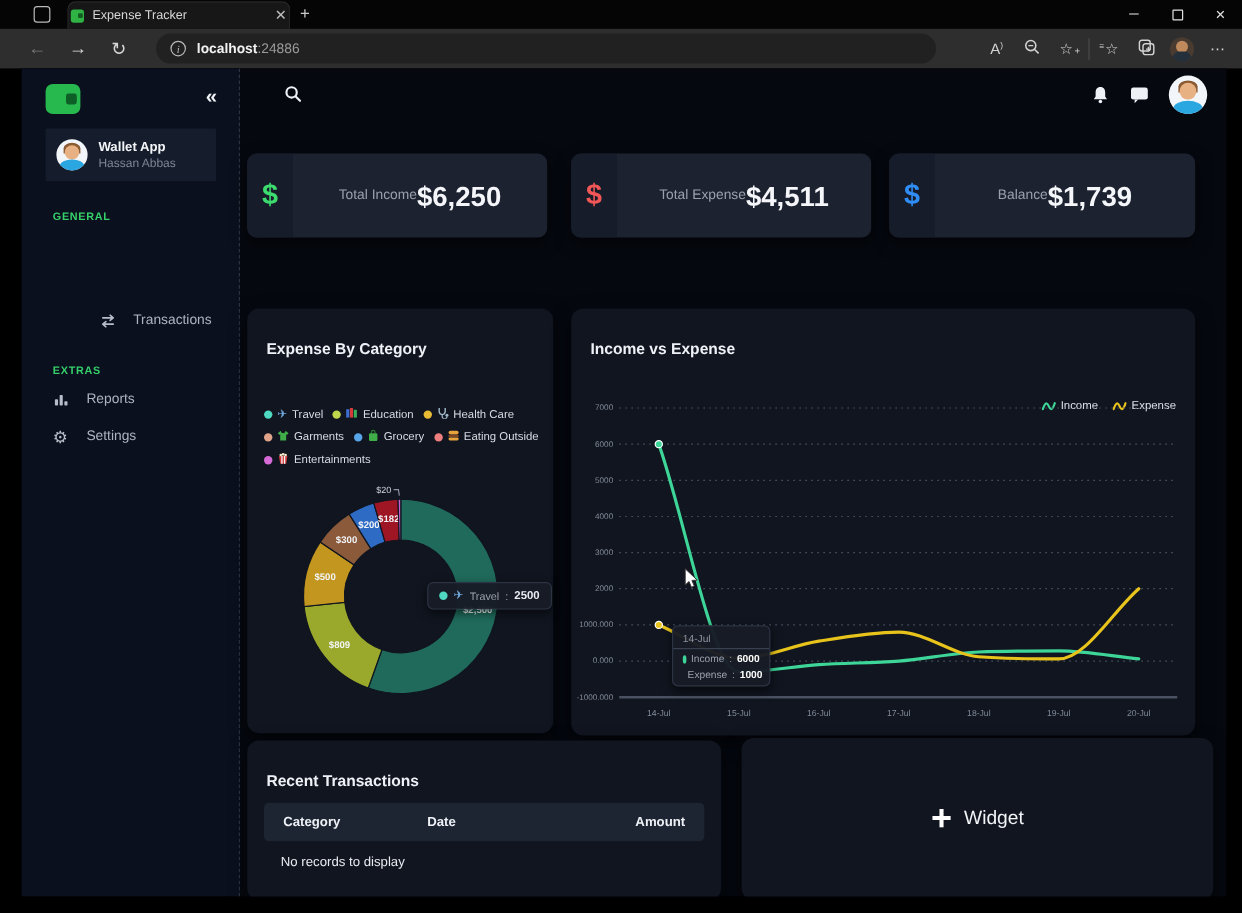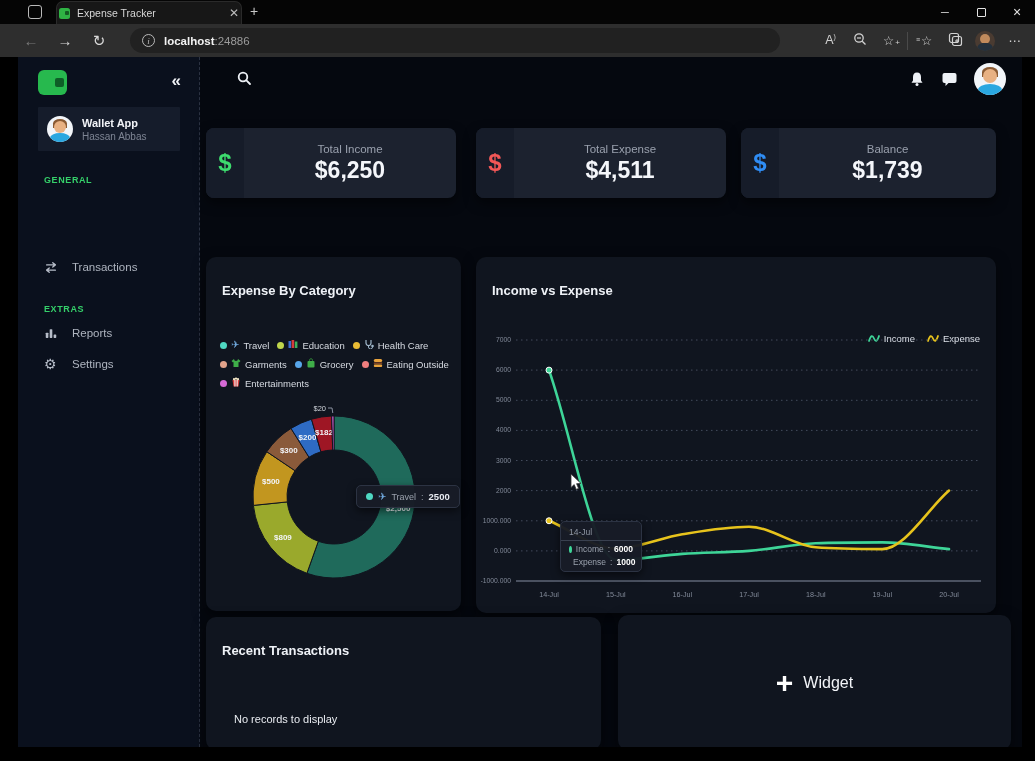--- a/index.html
+++ b/index.html
@@ -58,21 +58,21 @@
   .topbar { position:absolute; left:183px; top:0; width:821px; height:44px; }
   .search-ico { position:absolute; left:36px; top:14px; }
   .tb-app-right { position:absolute; right:16px; top:6px; display:flex; align-items:center; gap:16px; }
 
   
   .card { position:absolute; background:#10151f; border-radius:10px; box-shadow:0 5px 14px rgba(0,0,0,.5); }
   .main { position:absolute; left:183px; top:44px; width:821px; height:646px; }
 
   .stat-card { position:absolute; top:27px; height:70px; background:#1c222f; border-radius:8px; box-shadow:0 5px 12px rgba(0,0,0,.5); display:flex; overflow:hidden; }
   .stat-ico { width:38px; background:#161c29; display:flex; align-items:center; justify-content:center; font-size:24px; font-weight:bold; }
-  .stat-body { flex:1; display:flex; flex-direction:column; align-items:center; justify-content:center; }
+  .stat-body { flex:1; display:flex; flex-direction:row; align-items:center; justify-content:center; }
   .stat-label { font-size:11.5px; color:#9aa1ae; }
   .stat-value { font-size:23px; font-weight:bold; color:#f4f6fa; margin-top:2px; }
 
   .card-title { position:absolute; left:16px; top:26px; font-size:13px; font-weight:bold; color:#eef1f6; }
 
   #pie-card  { left:5px;  top:156px; width:255px; height:354px; }
   #line-card { left:275px; top:156px; width:520px; height:356px; }
 
   .pie-legend { position:absolute; left:14px; top:82px; width:232px; display:flex; flex-wrap:wrap; column-gap:8px; row-gap:7px; }
   .pl-item { display:flex; align-items:center; gap:4px; font-size:9.5px; color:#d7dbe2; white-space:nowrap; }
@@ -172,21 +172,21 @@
         <span class="shirt" style="left:3px;top:17px;width:20px;height:10px;"></span>
       </div>
       <div>
         <div class="uc-name">Wallet App</div>
         <div class="uc-sub">Hassan Abbas</div>
       </div>
     </div>
 
     <div class="sec-label" style="top:118px;">GENERAL</div>
 
-    <div class="nav-item" style="top:196px;">
+    <div class="nav-item" style="top:196px;margin-left:39px;">
       <svg width="15" height="15" viewBox="0 0 16 16">
           <path d="M3 5 h9 M10 2.5 L13 5 L10 7.5" fill="none" stroke="#b7bdc9" stroke-width="1.5" stroke-linecap="round" stroke-linejoin="round"></path>
           <path d="M13 11 H4 M6 8.5 L3 11 L6 13.5" fill="none" stroke="#b7bdc9" stroke-width="1.5" stroke-linecap="round" stroke-linejoin="round"></path>
         </svg>
       <span>Transactions</span>
     </div>
 
     <div class="sec-label" style="top:247px;">EXTRAS</div>
 
     <div class="nav-item" style="top:262px;">
@@ -400,20 +400,25 @@
           <b>1000</b>
         </div>
       </div>
       <svg class="cursor" style="left:94px;top:216px;" width="13" height="18" viewBox="0 0 13 18">
           <path d="M1 1 L1 14.5 L4.2 11.6 L6.2 16.4 L8.6 15.4 L6.6 10.7 L11 10.4 Z" fill="#fff" stroke="#333" stroke-width=".8"></path>
         </svg>
     </div>
 
     <div class="card" id="txn-card">
       <div class="card-title">Recent Transactions</div>
+      <div class="txn-header">
+        <span style="margin-left:16px; width:120px;">Category</span>
+        <span style="width:150px;">Date</span>
+        <span style="flex:1; text-align:right; margin-right:16px;">Amount</span>
+      </div>
       <div class="txn-empty">No records to display</div>
     </div>
 
     <div class="card" id="widget-card">
       <span class="plus-glyph">+</span>
       <span class="widget-label">Widget</span>
     </div>
 
   </div>
 </div>

